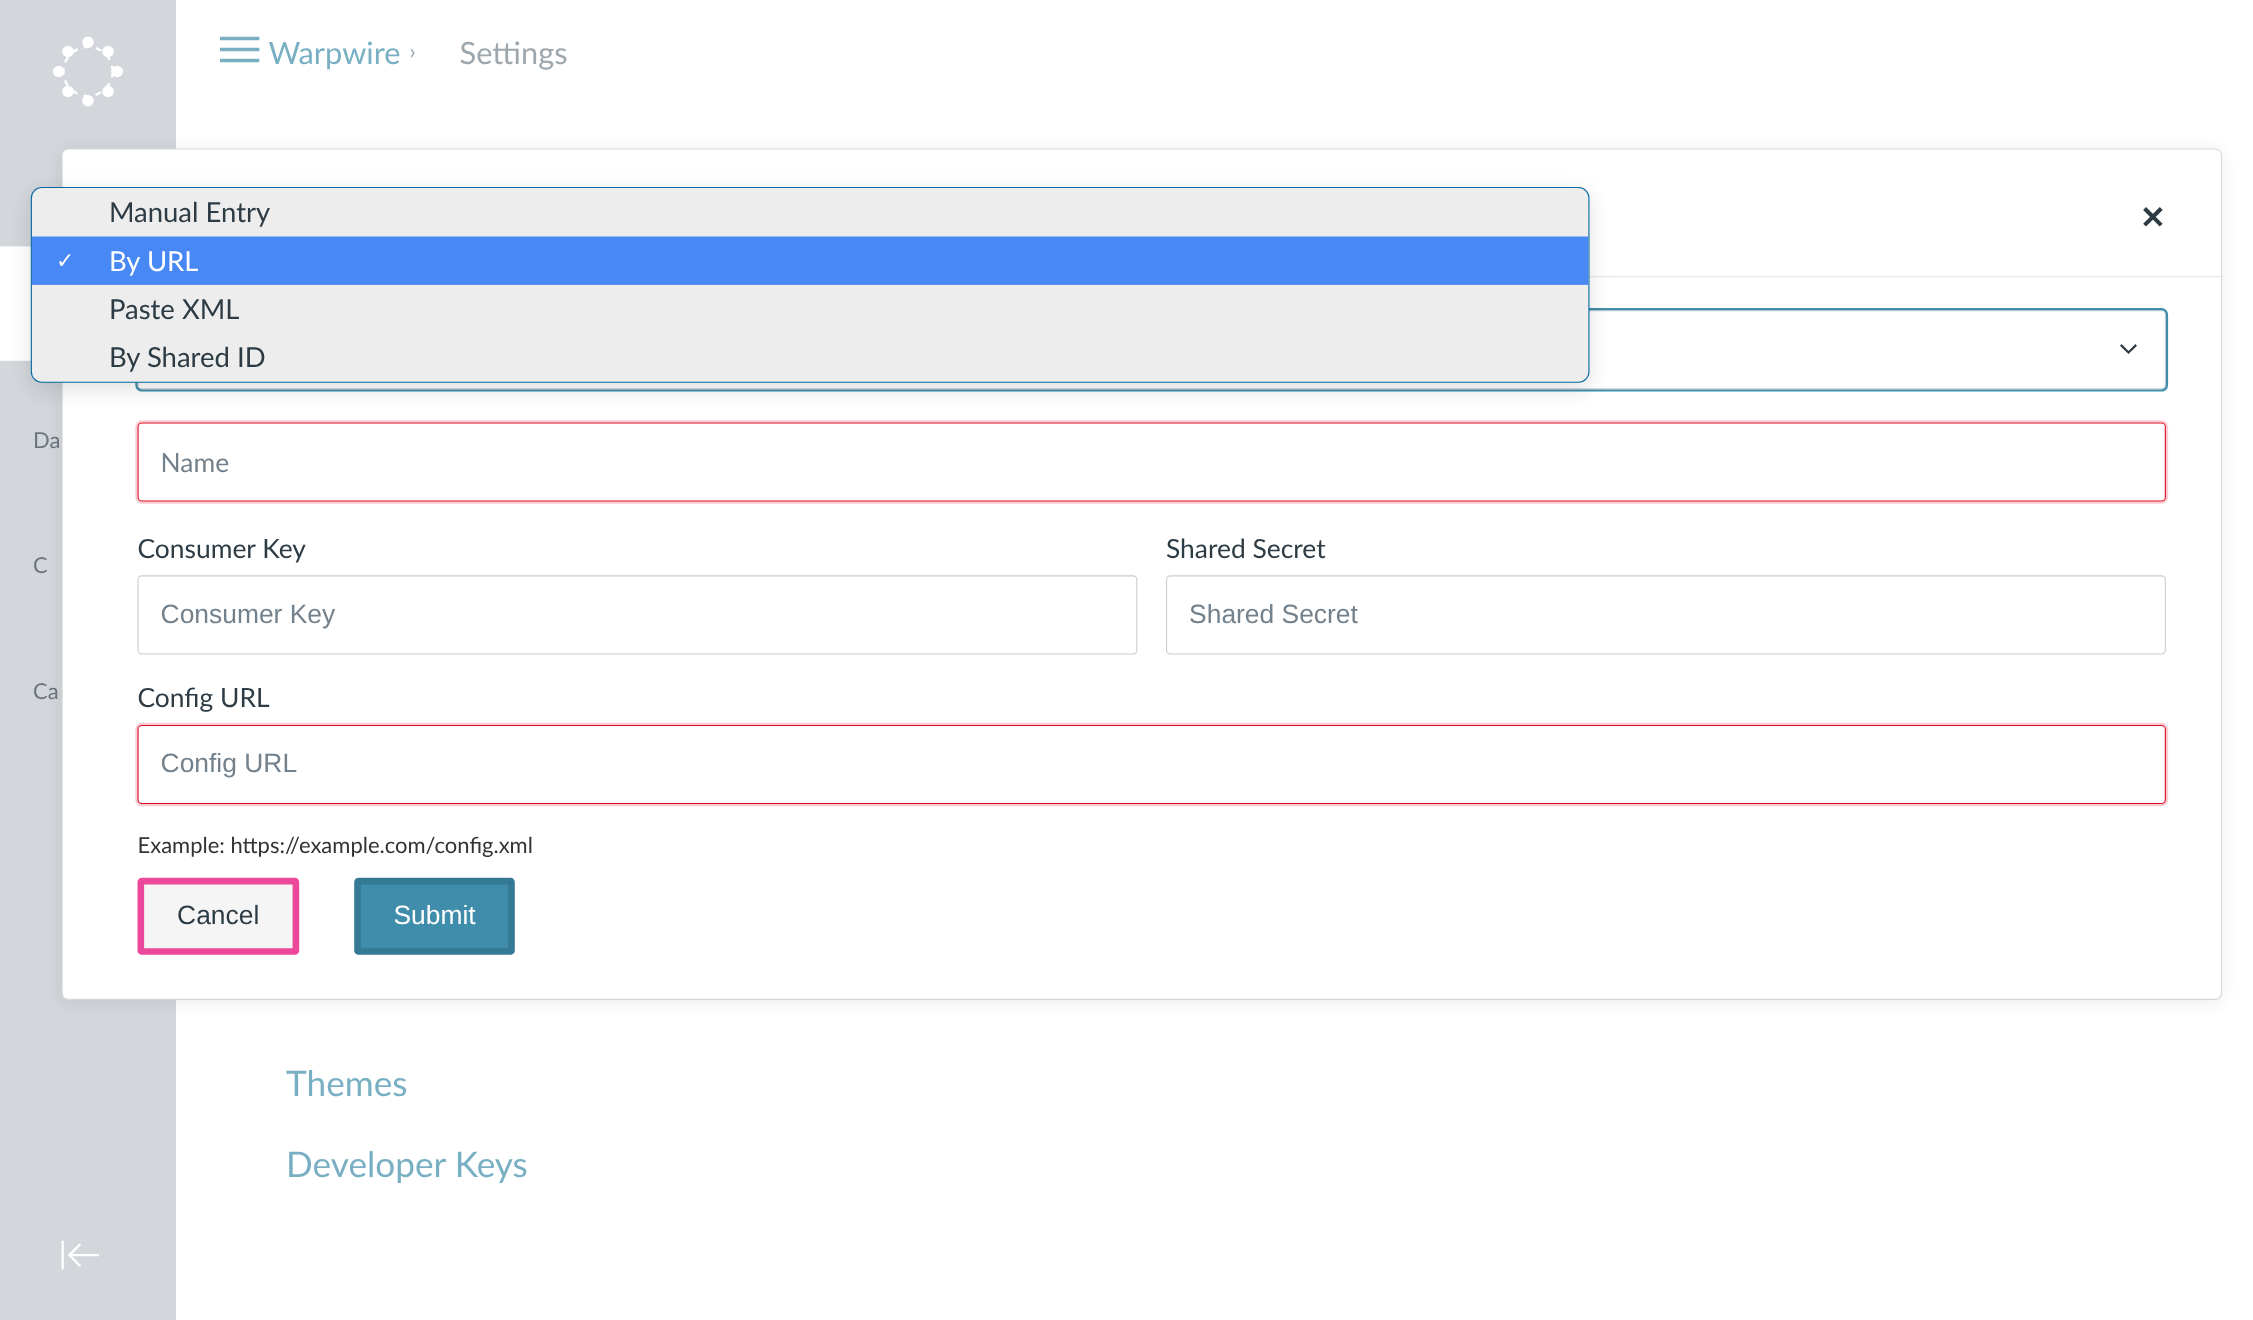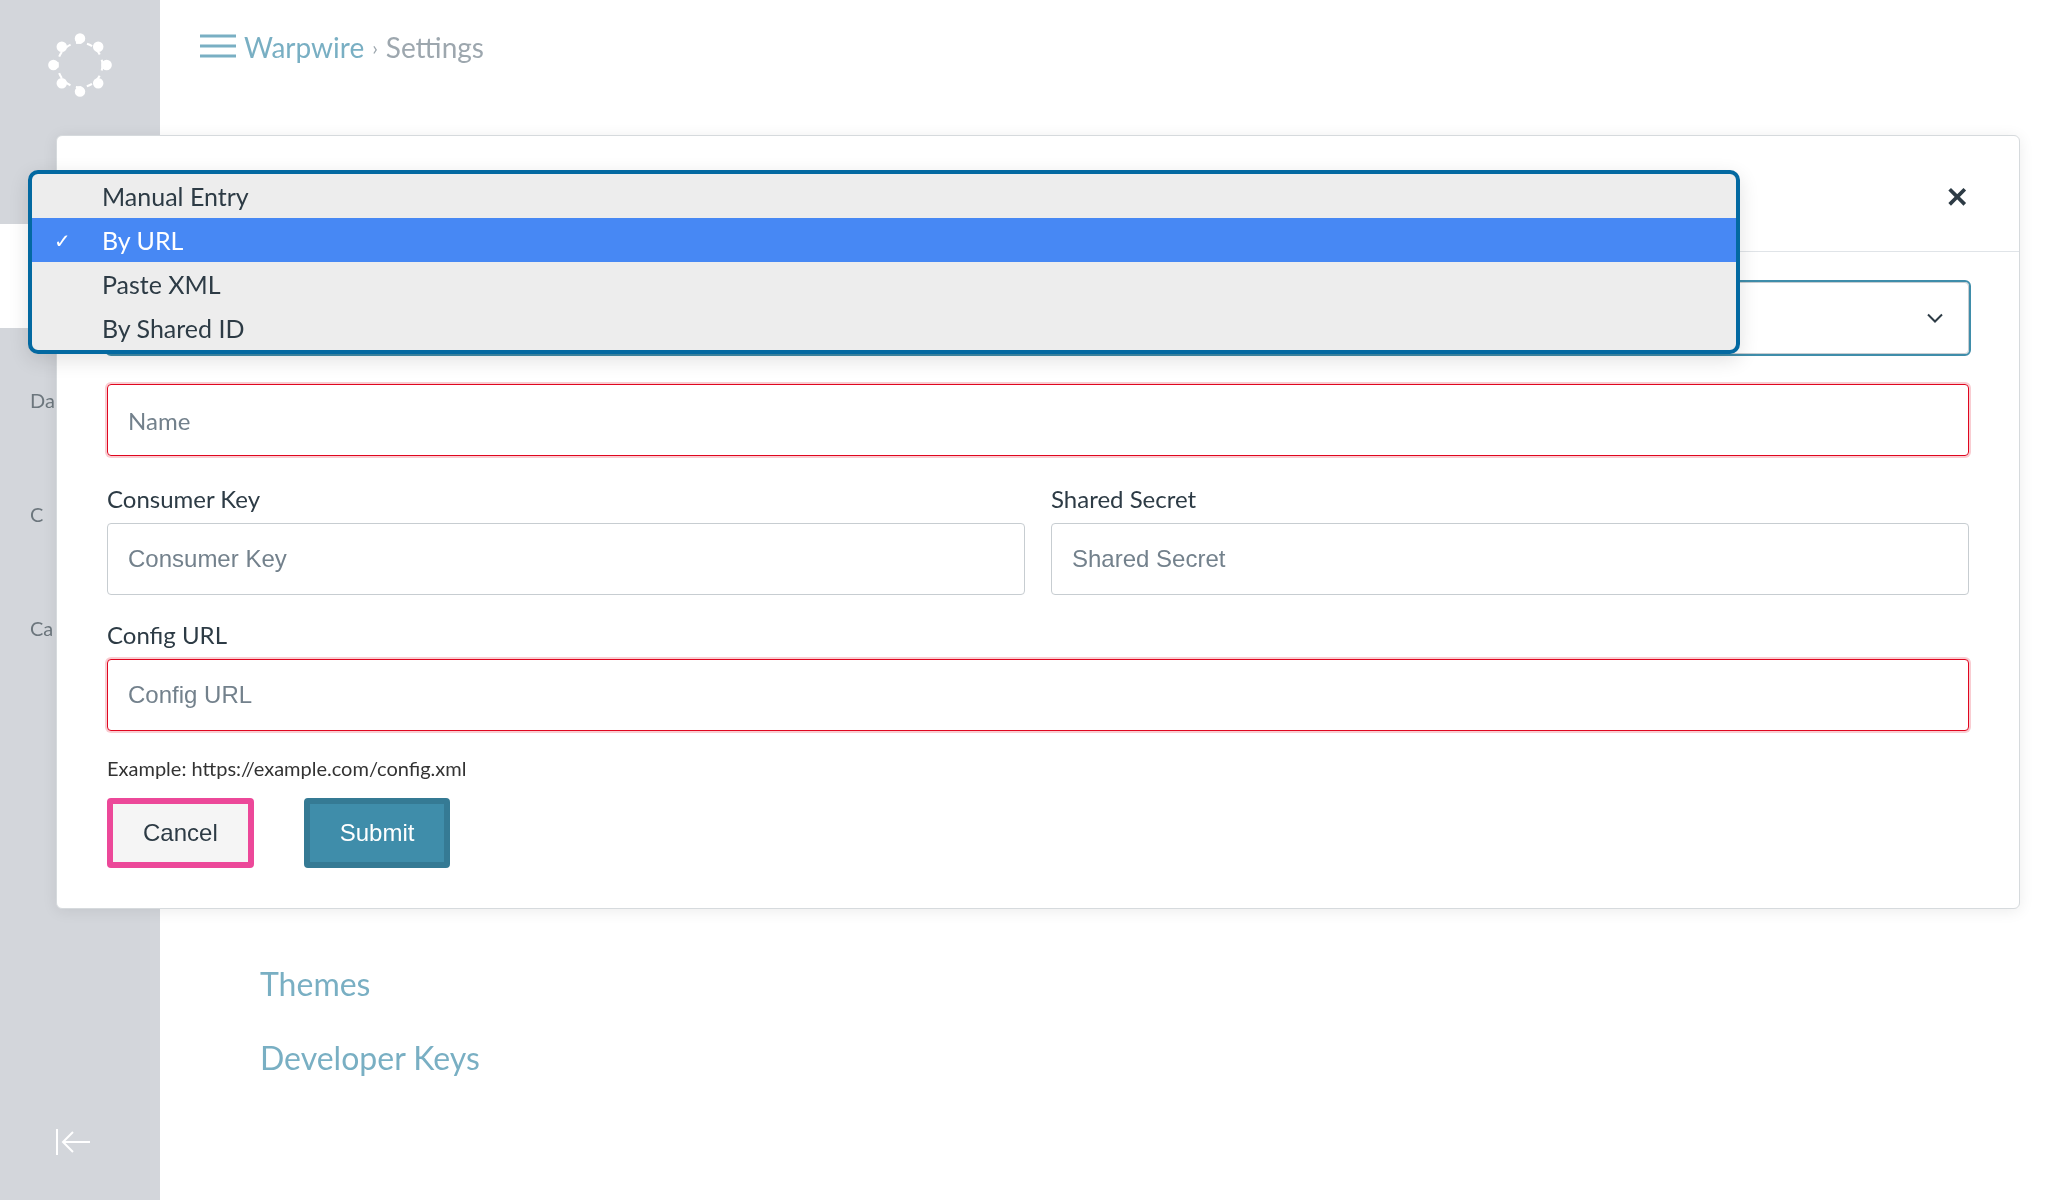--- a/index.html
+++ b/index.html
@@ -67,20 +67,21 @@
       color: #3f8daa;
       font-size: 28px;
     }
     .breadcrumb-separator {
       color: #73818c;
       font-size: 20px;
     }
     .breadcrumb-current {
       color: #73818c;
       font-size: 28px;
+      margin-left: 32px;
     }
     .page-links {
       margin-top: 900px;
       margin-left: 60px;
     }
     .page-link {
       color: #3f8daa;
       font-size: 32px;
       display: block;
       margin-bottom: 35px;
@@ -115,21 +116,21 @@
       font-weight: 400;
       color: #2d3b45;
     }
     .modal-close {
       font-size: 28px;
       color: #2d3b45;
       cursor: pointer;
       font-weight: bold;
     }
     .modal-body {
-      padding: 30px 50px 40px 50px;
+      padding: 30px 50px 40px 68px;
     }
     .select-wrapper {
       position: relative;
       margin-bottom: 30px;
     }
     .select-field {
       width: 100%;
       height: 72px;
       border: 1px solid #c7cdd1;
       border-radius: 4px;
@@ -145,23 +146,23 @@
       right: 25px;
       top: 50%;
       transform: translateY(-50%);
       pointer-events: none;
       color: #2d3b45;
     }
     .dropdown-menu {
       position: absolute;
       top: 170px;
       left: 28px;
-      width: 1712px;
+      width: 1417px;
       background: #ededed;
-      border: 4px solid #0369a1;
+      border: 1px solid #0369a1;
       border-radius: 10px;
       overflow: hidden;
       box-shadow: 0 6px 20px rgba(0,0,0,0.12);
       z-index: 100;
     }
     .dropdown-option {
       padding: 7px 20px 7px 70px;
       font-size: 25px;
       color: #2d3b45;
       position: relative;

